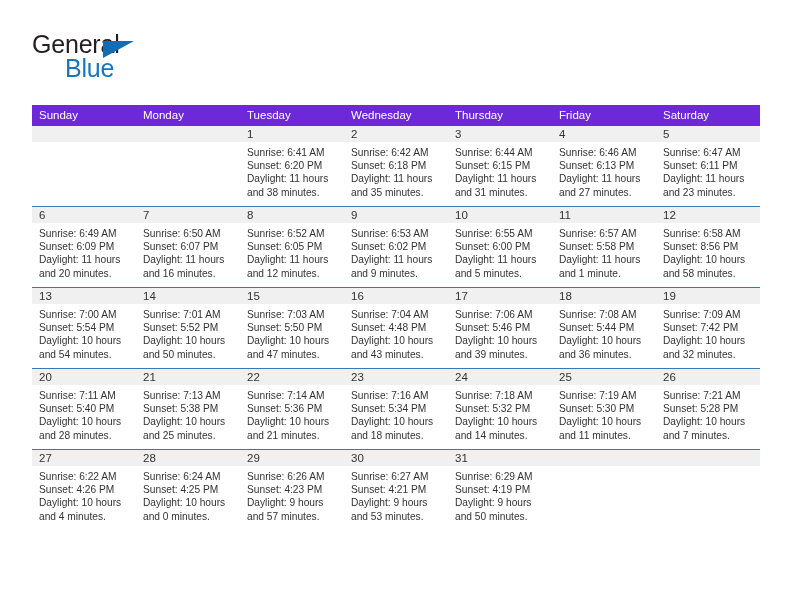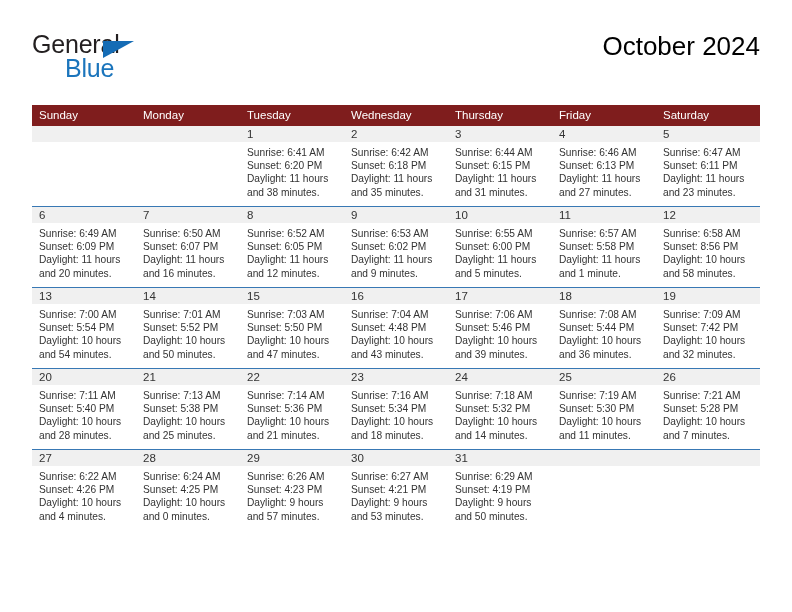--- a/index.html
+++ b/index.html
@@ -89,21 +89,21 @@
   .calendar {
     position: absolute;
     left: 32px;
     top: 105px;
     width: 728px;
     border-collapse: collapse;
     table-layout: fixed;
   }
 
   .calendar th {
-    background: #7f1d1d;
+    background: #6d28d9;
     color: #ffffff;
     font-size: 11.5px;
     font-weight: normal;
     text-align: left;
     padding: 4px 0 5px 7px;
     height: 11px;
     border: none;
   }
 
   .calendar td {
@@ -149,21 +149,20 @@
 
   <div class="header">
 
     <div class="logo">
       <span class="logo-general">General</span>
       <span class="logo-triangle"></span>
       <span class="logo-blue">Blue</span>
     </div>
 
     <div class="title-block">
-      <div class="cal-title">October 2024</div>
     </div>
 
   </div>
 
   <table class="calendar">
     <thead>
       <tr>
         <th>Sunday</th>
         <th>Monday</th>
         <th>Tuesday</th>

